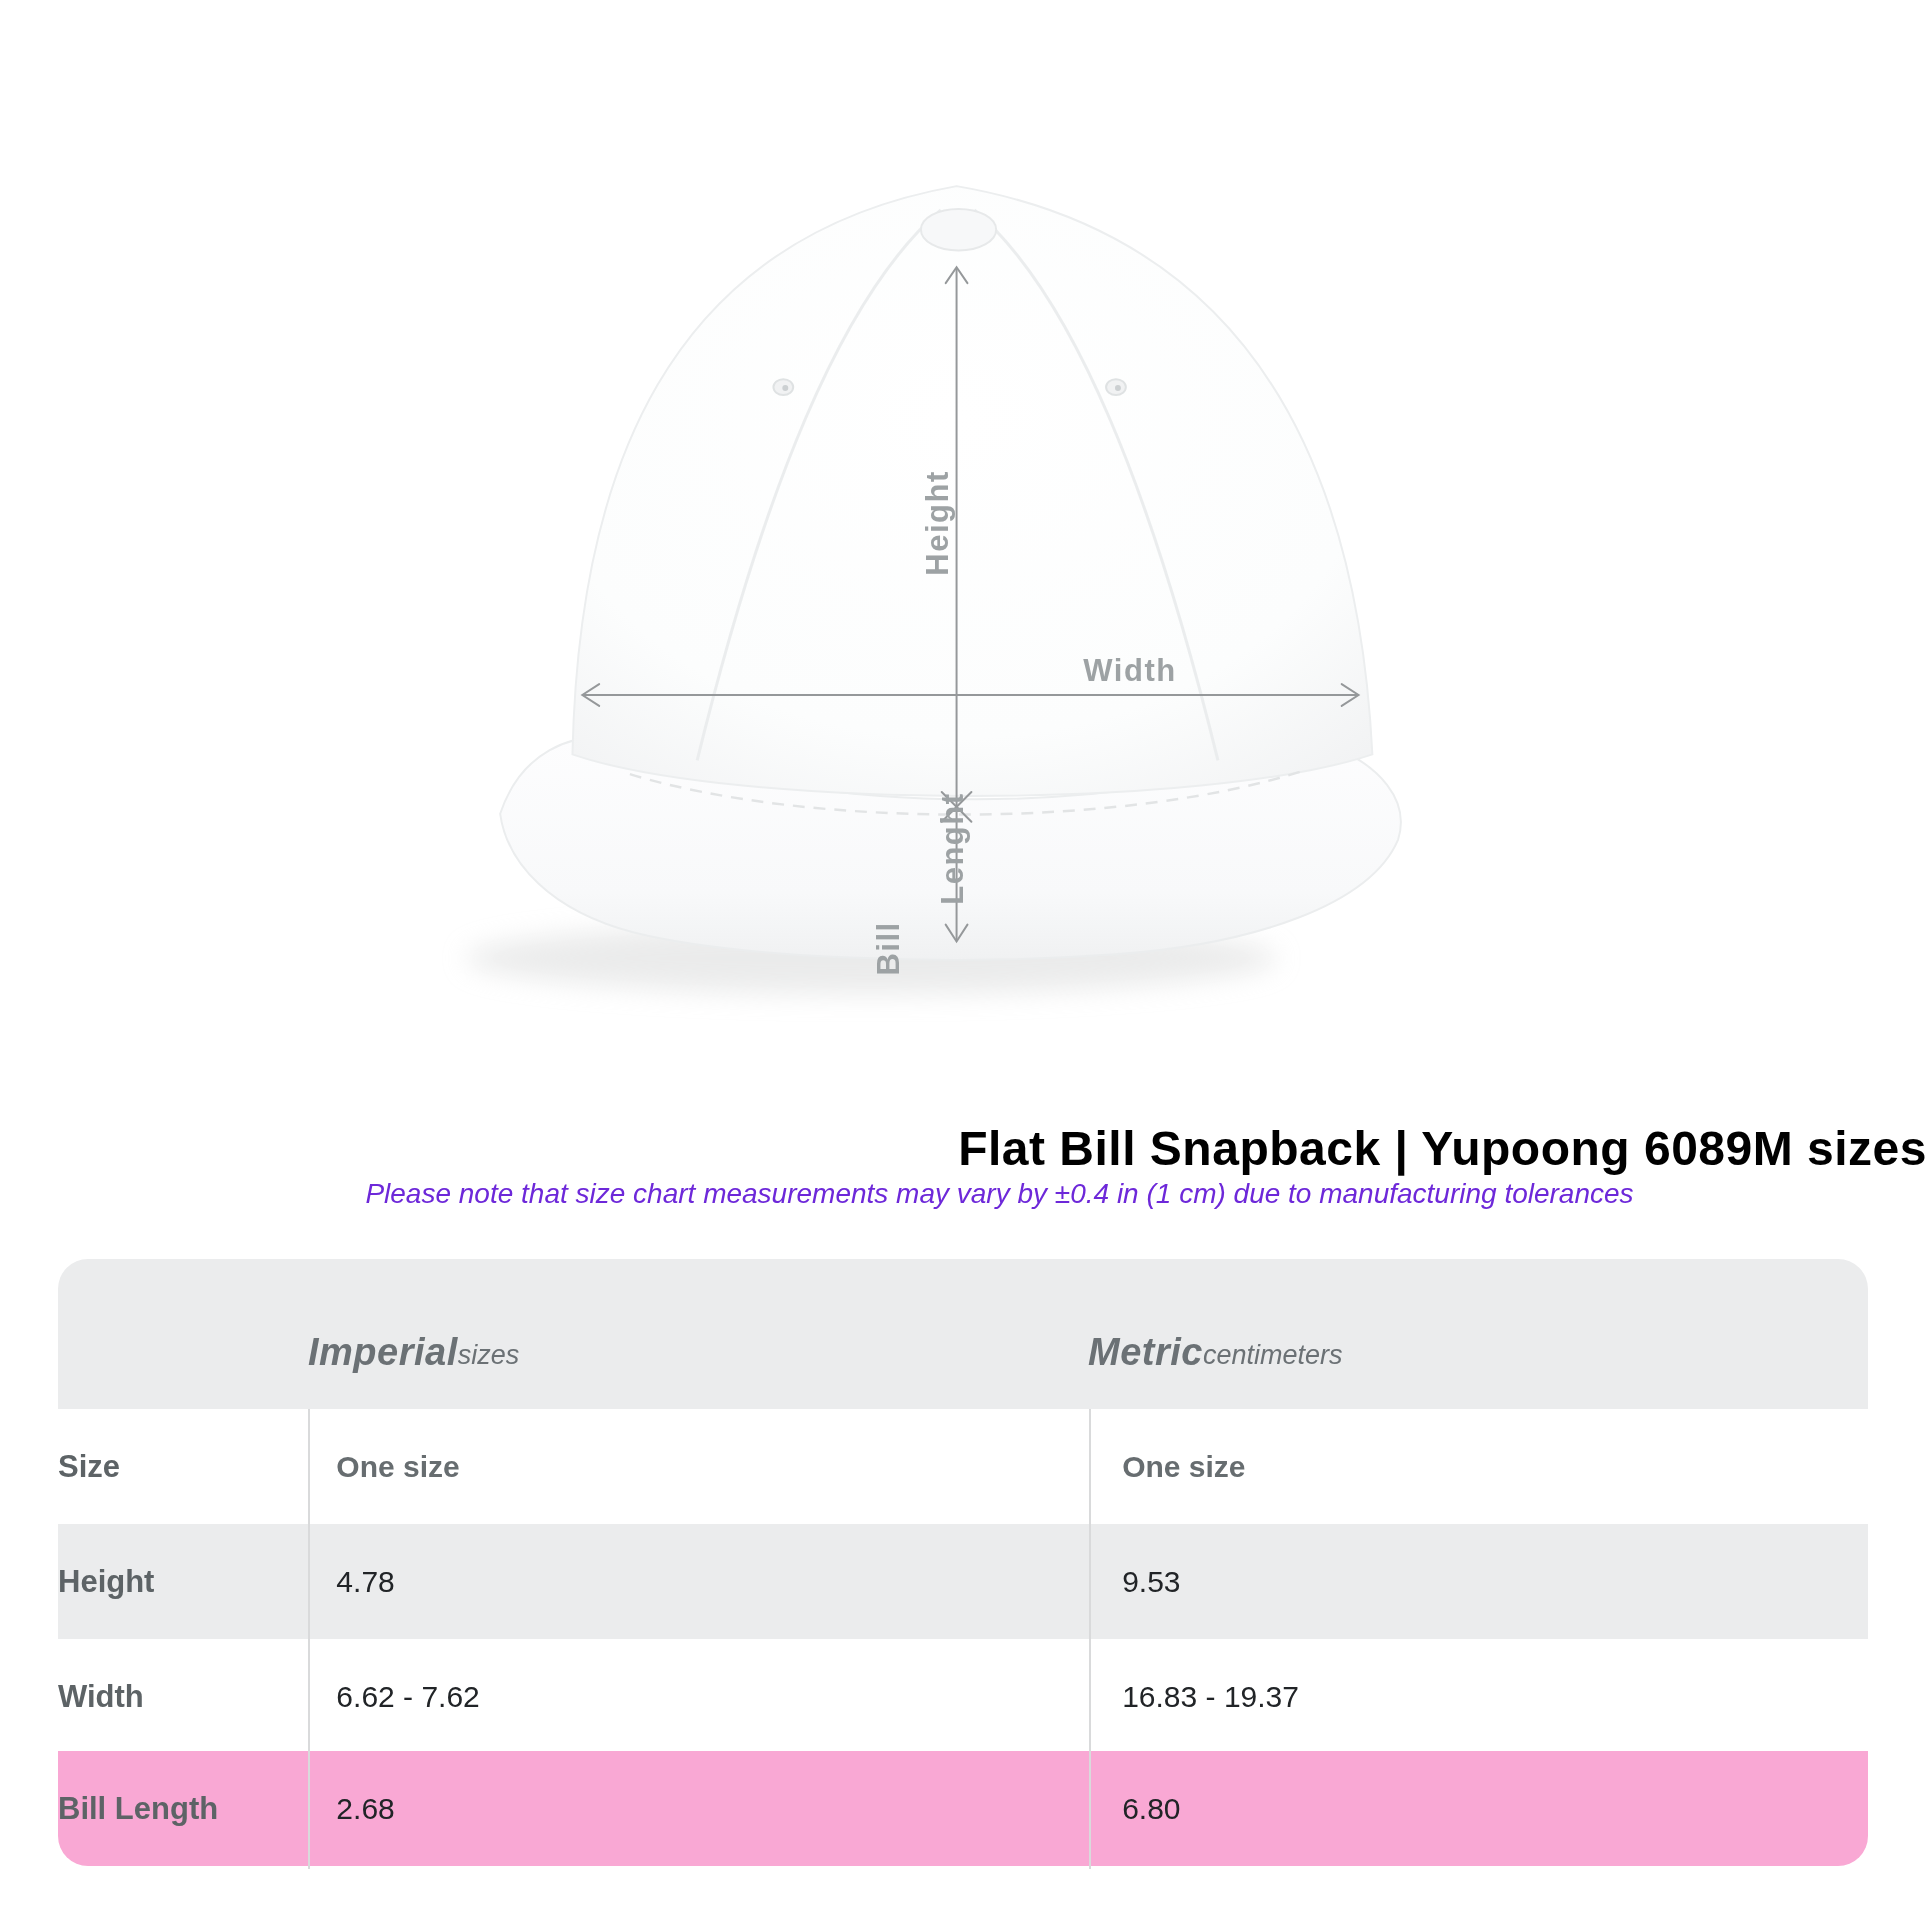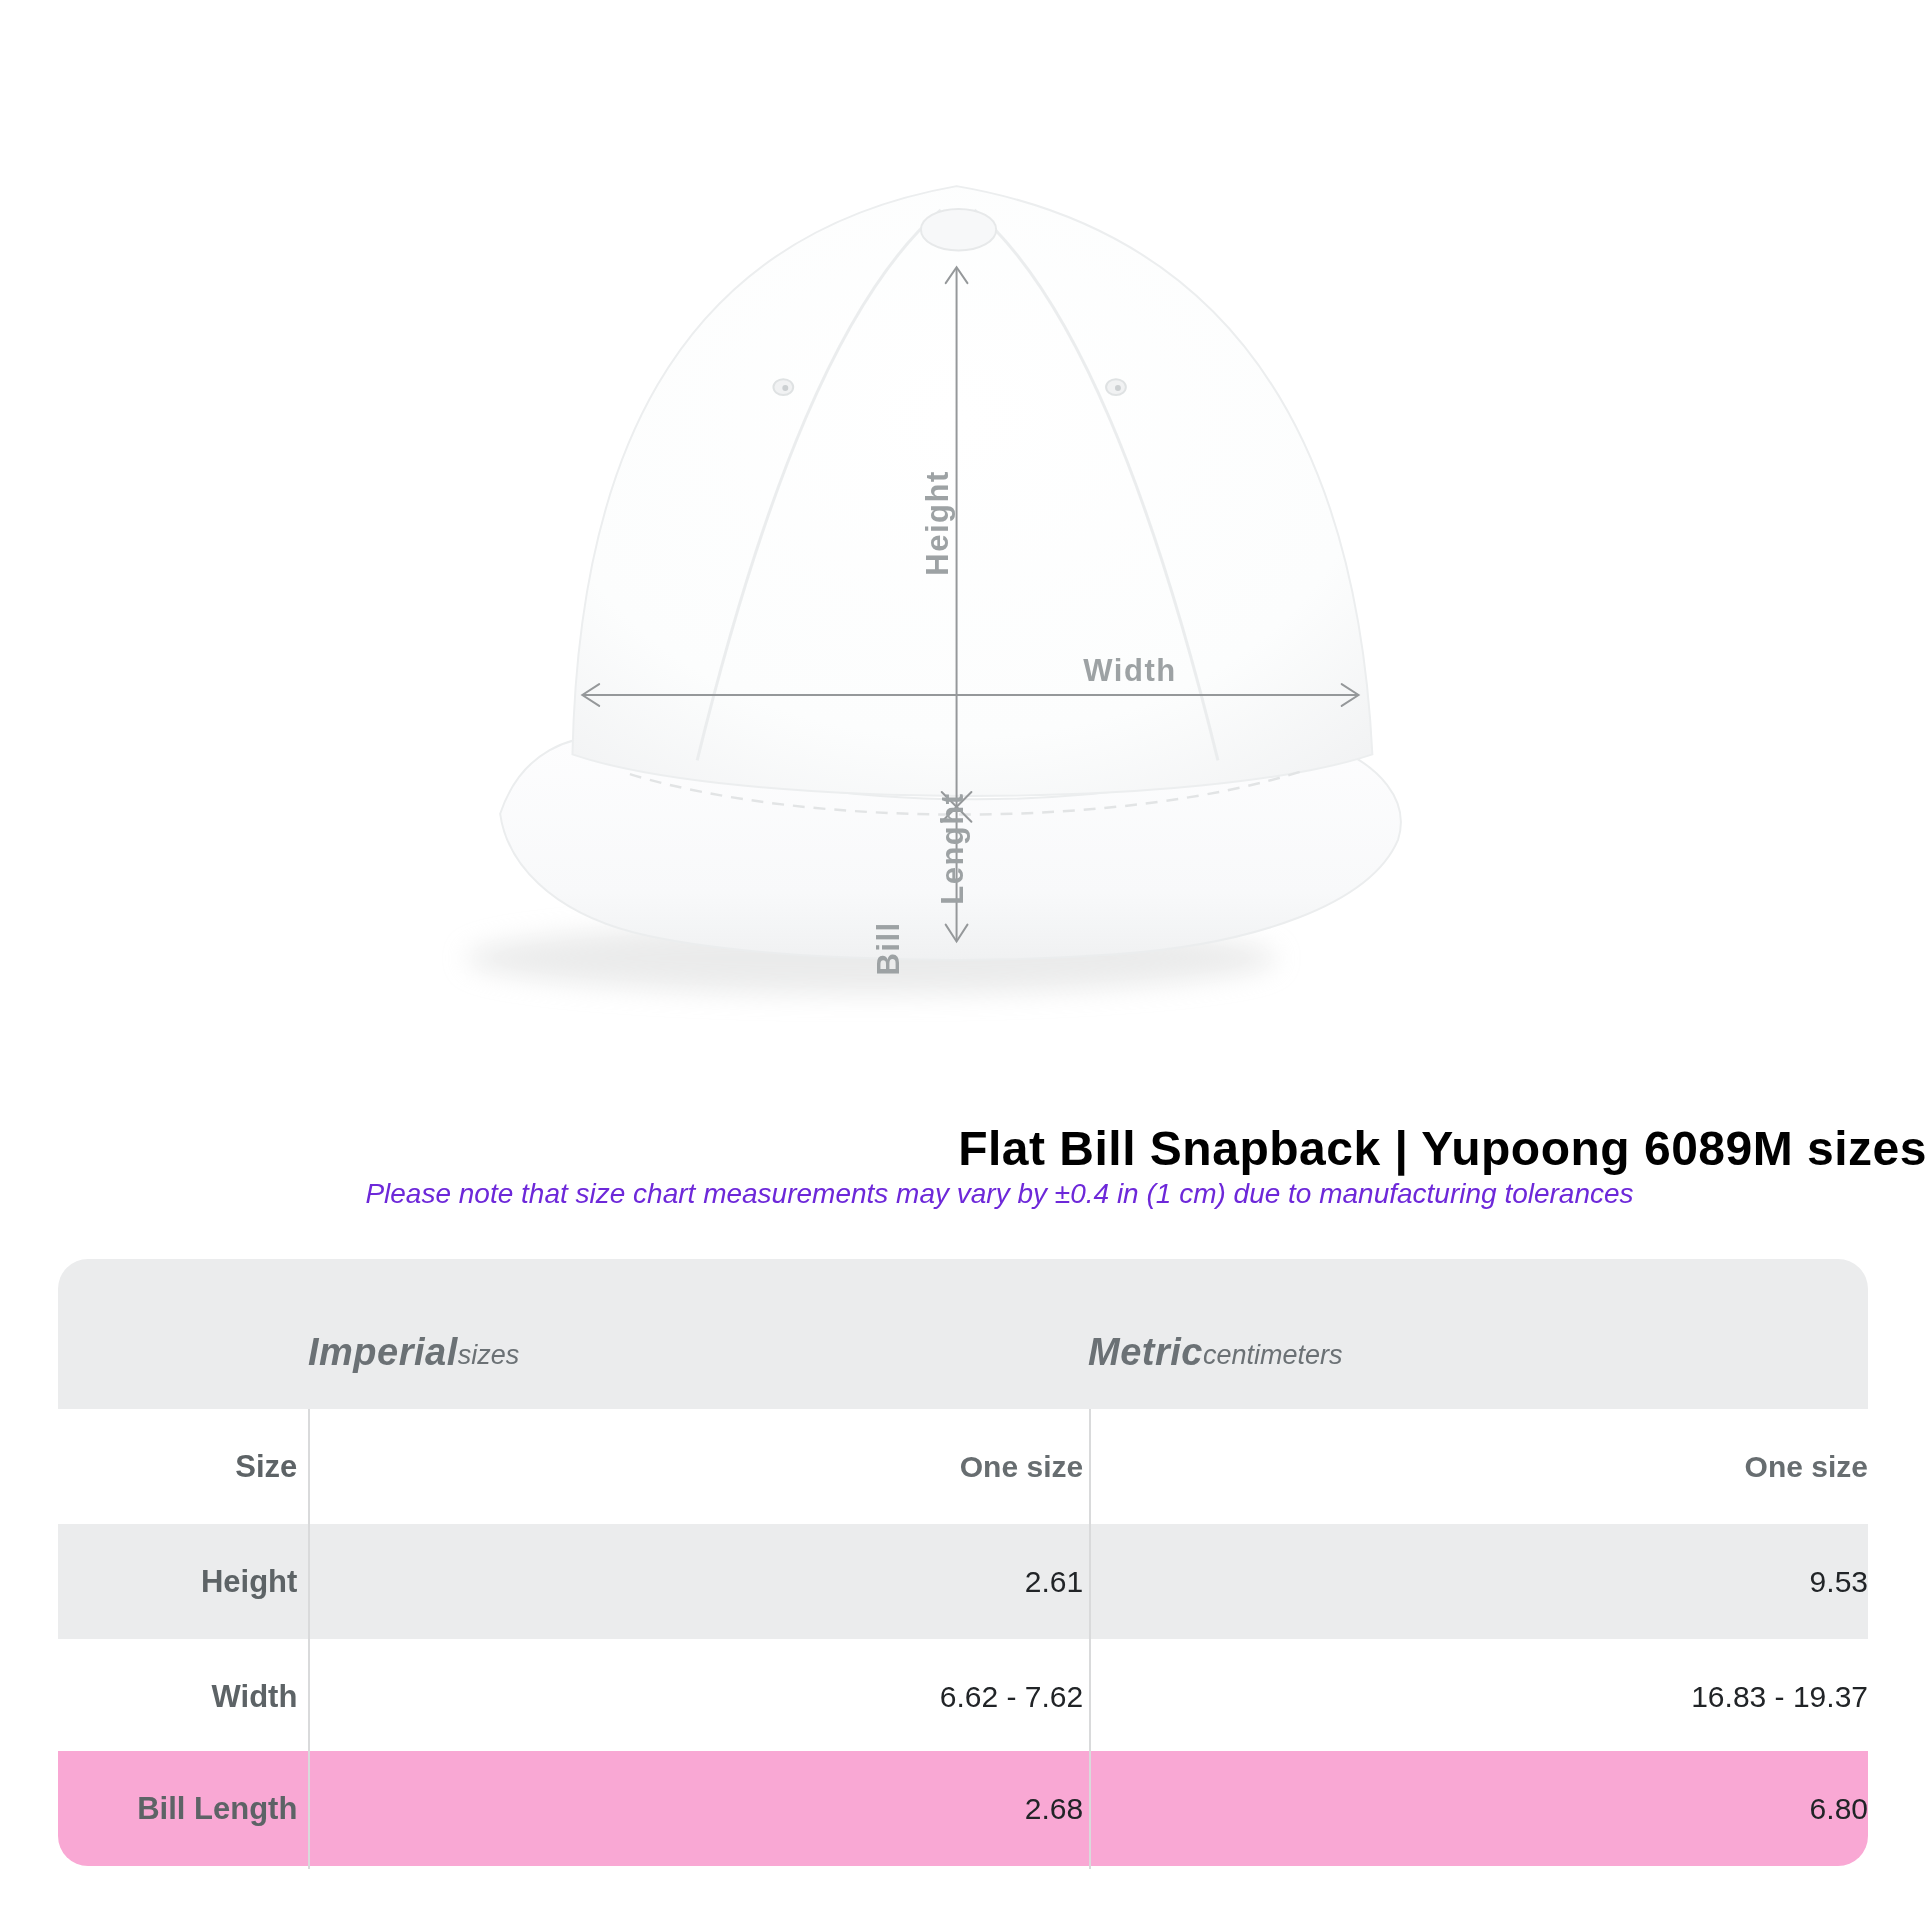--- a/index.html
+++ b/index.html
@@ -77,21 +77,21 @@
 
   .trow{
     position:absolute; left:0; width:1810px; height:115px;
     display:flex; align-items:center;
   }
   .trow.row-0{ top:150px; background:#ffffff; }
   .trow.row-1{ top:265px; background:#ebeced; }
   .trow.row-2{ top:380px; background:#ffffff; }
   .trow.row-3{ top:492px; background:#f9a8d4; border-radius:0 0 30px 30px; }
 
-  .cell{ text-align:right; }
+  .cell{ text-align:left; }
   .cell.row-label{
     width:250px;
     font-size:31px; font-weight:bold; color:#5d6366;
   }
   .cell.imperial-val{ width:780px; }
   .cell.metric-val{ width:779px; }
   .cell.value{ font-size:30px; color:#212427;padding-left:39px; }
   .cell.value.emph{ font-weight:bold; color:#676d70; }
 
   .vdivider{
@@ -191,21 +191,21 @@
     </div>
 
     <div class="trow row-0">
       <div class="cell row-label">Size</div>
       <div class="cell value emph imperial-val">One size</div>
       <div class="cell value emph metric-val">One size</div>
     </div>
 
     <div class="trow row-1">
       <div class="cell row-label">Height</div>
-      <div class="cell value imperial-val">2.61</div>
+      <div class="cell value imperial-val">4.78</div>
       <div class="cell value metric-val">9.53</div>
     </div>
 
     <div class="trow row-2">
       <div class="cell row-label">Width</div>
       <div class="cell value imperial-val">6.62 - 7.62</div>
       <div class="cell value metric-val">16.83 - 19.37</div>
     </div>
 
     <div class="trow row-3">

